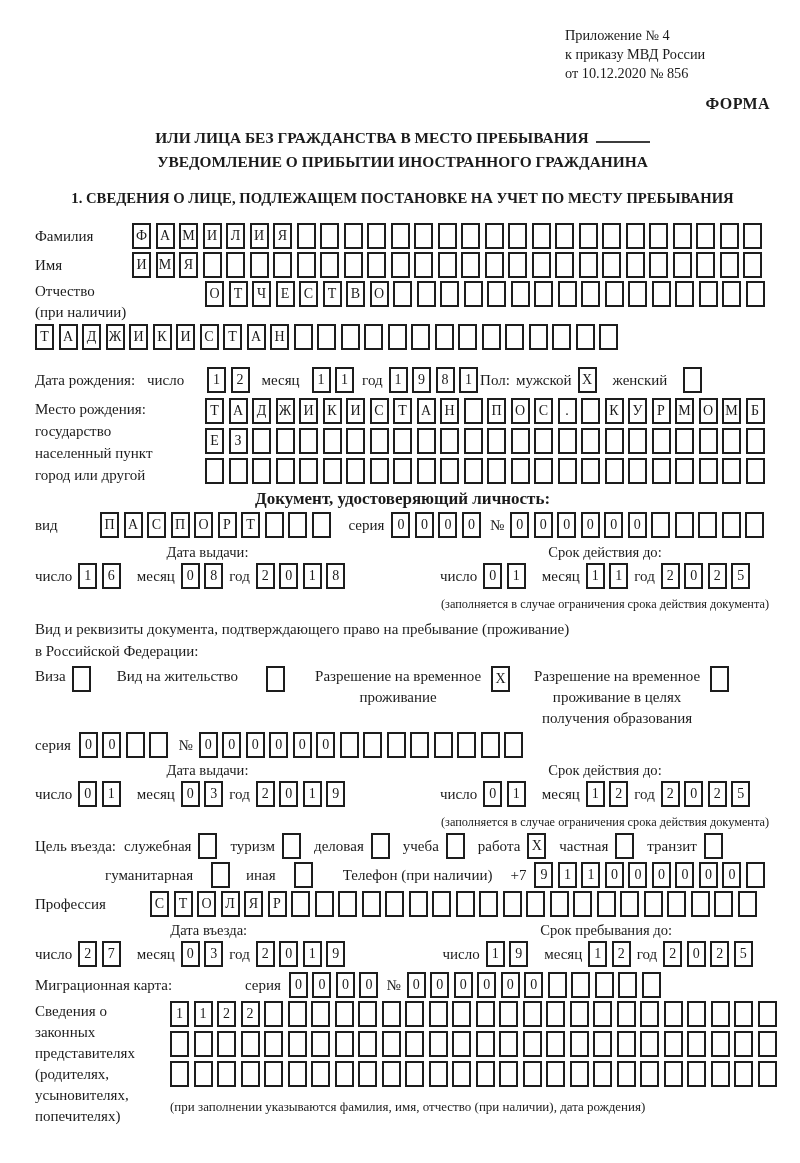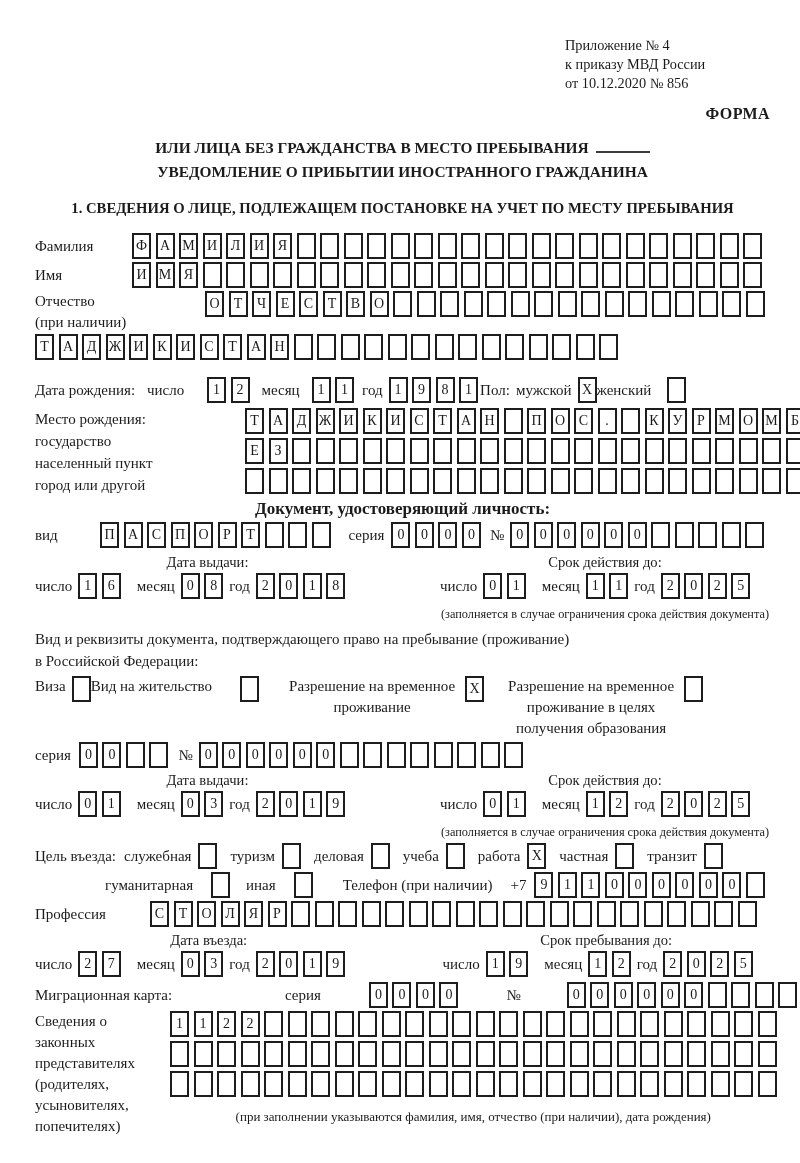--- a/index.html
+++ b/index.html
@@ -3,33 +3,33 @@
 <meta charset="utf-8">
 <style>
   * { margin:0; padding:0; box-sizing:border-box; }
   html,body { background:#ffffff; }
   body {
     width:800px; height:1163px; overflow:hidden;
     color:#1b1b1b;
     font-family:"Liberation Serif", "DejaVu Serif", serif;
     font-size:15px;
   }
-  .page { padding:36px 30px 0 35px; }
+  .page { padding:26px 30px 0 35px; }
 
   
   .apx { margin-left:530px; font-size:14.3px; line-height:19px; }
   .apx .ed { font-size:13.3px; line-height:17px; margin-top:3px; }
   .formlbl { text-align:right; font-weight:700; font-size:16px; margin-top:12px; letter-spacing:.4px; }
 
   .ttl { text-align:center; font-weight:700; font-size:15.4px; line-height:24px; margin-top:13px; }
   .blank { display:inline-block; width:54px; height:13px; border-bottom:2px solid #3c3c3c; margin-left:7px; }
   .sech { text-align:center; font-weight:700; font-size:14.7px; margin-top:16px; }
 
   .frow { display:flex; align-items:flex-start; margin-top:3px; }
-  .mt16 { margin-top:16px; } .mt5 { margin-top:5px;gap:40px; }
+  .mt16 { margin-top:16px; } .mt5 { margin-top:5px; }
   .h40 { height:40px; }
 
   .fl { flex:0 0 auto; line-height:26px; }
   .ml { flex:0 0 auto; line-height:21px; }
   .w97 { width:97px; } .w170 { width:170px; } .w145 { width:145px; }
   .w65 { width:65px; } .w115 { width:115px; } .w135 { width:135px; } .w210 { width:210px; }
 
   .cells { display:inline-flex; gap:4.5px; flex:0 0 auto; }
   .cell {
     flex:0 0 auto; width:19px; height:26px;
@@ -55,21 +55,21 @@
   .opt { display:flex; align-items:flex-start; flex:0 0 auto; }
   .olbl { text-align:center; line-height:21px; flex:0 0 auto; }
   .obx { margin-left:10px; }
 
   .prow { display:flex; align-items:center; margin-top:3px; }
   .plbl { margin-left:13px; line-height:26px; flex:0 0 auto; }
   .pfirst { margin-left:8px; }
   .pbx { margin-left:7px; }
   .ind70 { margin-left:70px; }
 
-  .legnote { text-align:center; white-space:nowrap; font-size:13px; line-height:16px; margin-top:8px; }
+  .legnote { text-align:left; white-space:nowrap; font-size:13px; line-height:16px; margin-top:8px; }
 </style>
 </head>
 <body>
 
 <div class="page">
 
   <div class="apx">
     <div>Приложение № 4</div>
     <div>к приказу МВД России</div>
     <div>от 10.12.2020 № 856</div>
@@ -229,21 +229,21 @@
         <span class="cell">1</span>
         <span class="cell">9</span>
         <span class="cell">8</span>
         <span class="cell">1</span>
       </div>
     <div class="fl" style="margin-left:2px">Пол:</div>
     <div class="fl" style="margin-left:6px">мужской</div>
     <div class="cells" style="margin-left:6px">
         <span class="cell">X</span>
       </div>
-    <div class="fl" style="">женский</div>
+    <div class="fl" style="margin-left:16px">женский</div>
     <div class="cells" style="margin-left:16px">
         <span class="cell"></span>
       </div>
   </div>
 
   <div class="frow mt5">
     <div class="ml w170" style="line-height:22px">
       <div>Место рождения:</div>
       <div>государство</div>
       <div>населенный пункт</div>
@@ -421,21 +421,21 @@
   <div class="introl">Вид и реквизиты документа, подтверждающего право на пребывание (проживание)</div>
   <div class="introl" style="margin-top:0">в Российской Федерации:</div>
 
   <div class="optrow">
     <div class="opt">
       <span class="olbl">Виза</span>
       <span class="cells" style="margin-left:6px">
           <span class="cell"></span>
         </span>
     </div>
-    <div class="opt" style="">
+    <div class="opt" style="margin-left:26px">
       <span class="olbl">Вид на жительство</span>
       <span class="cells" style="margin-left:28px">
           <span class="cell"></span>
         </span>
     </div>
     <div class="opt" style="margin-left:30px">
       <span class="olbl">
         <div>Разрешение на временное</div>
         <div>проживание</div>
       </span>

